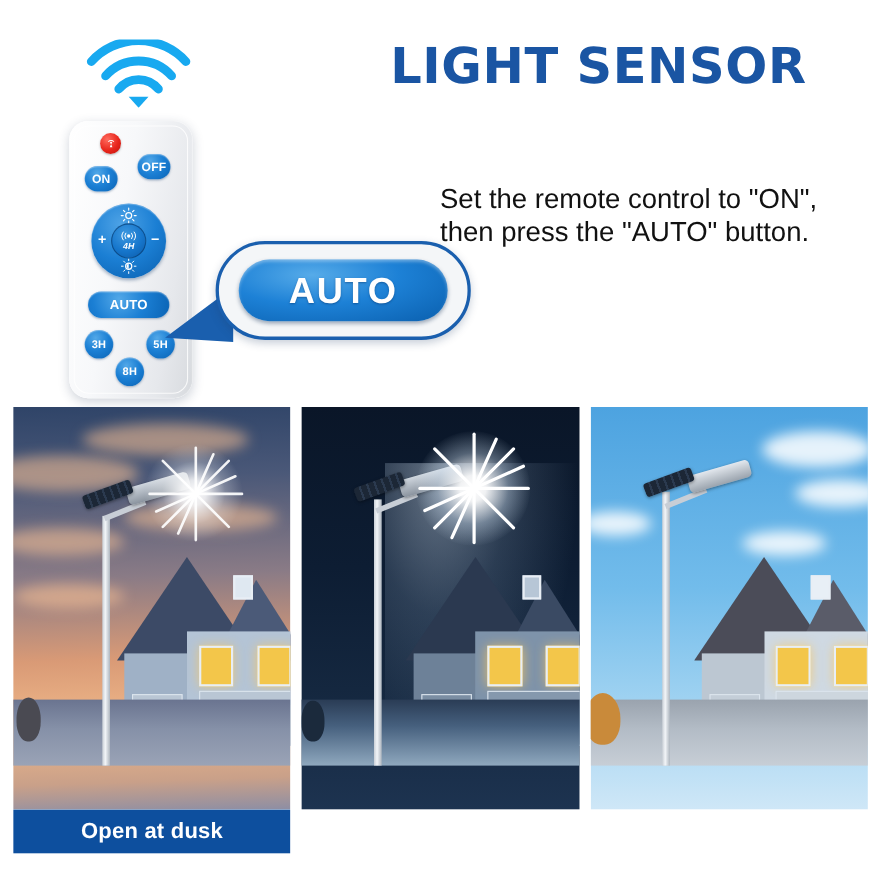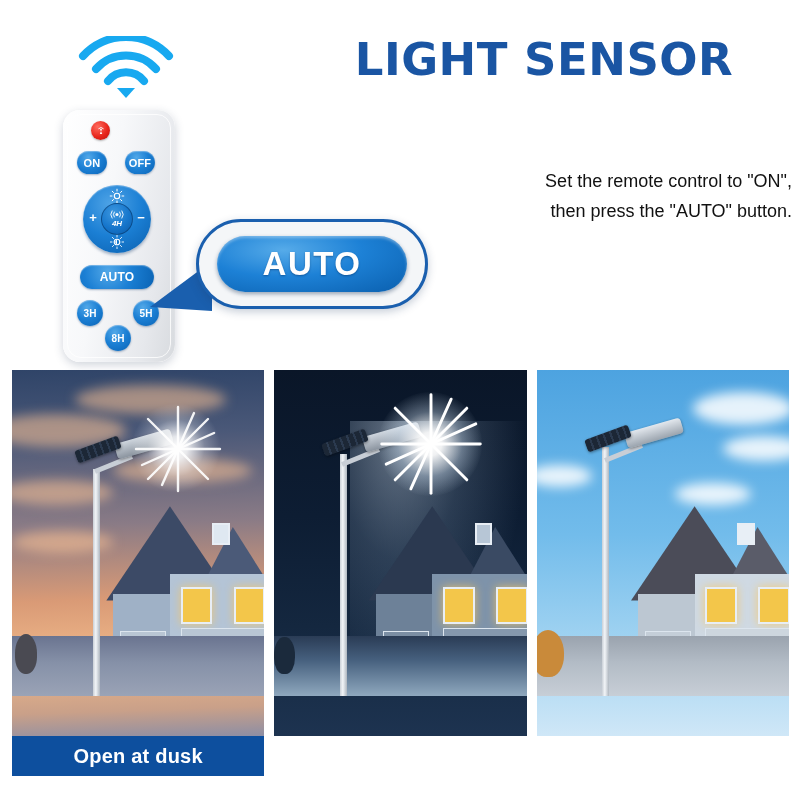--- a/index.html
+++ b/index.html
@@ -23,22 +23,22 @@
     font-family: "DejaVu Sans", sans-serif;
   }
   .headline .l2 {
     display:block;
     font-size: 37px; line-height: 42px; font-weight: 700;
     letter-spacing: 0.3px; color: #1a55a3;
     font-family: "DejaVu Sans", sans-serif;
   }
   .subtext {
     position:absolute; left: 400px; top: 166px; width: 392px;
-    text-align: right; color:#111;
-    font-size: 18px; line-height: 30px; font-weight: 400;
+    text-align: left; color:#111;
+    font-size: 25px; line-height: 30px; font-weight: 400;
   }
   .subtext span { display:block; }
 
   
   .wifi { position:absolute; left:77px; top:36px; width:98px; height:62px; }
 
   
   .remote {
     position:absolute; left:63px; top:110px; width:112px; height:252px;
     border-radius: 17px;
@@ -57,21 +57,21 @@
     box-shadow: 0 1px 2px rgba(0,0,0,0.3);
     display:flex; align-items:center; justify-content:center;
   }
   .b-blue {
     background: radial-gradient(circle at 38% 28%, #52a8e8 0%, #1b7fd4 48%, #0a63b4 100%);
     box-shadow: 0 1px 2px rgba(10,50,100,0.35), inset 0 1px 1px rgba(255,255,255,0.35);
     color:#fff; display:flex; align-items:center; justify-content:center;
     font-weight:700; letter-spacing:0.2px;
   }
   .btn-on  { position:absolute; left:14px; top:41px;  width:30px; height:23px; border-radius:12px; font-size:11px; }
-  .btn-off { position:absolute; left:62px; top:41px;  width:30px; height:23px; border-radius:12px; font-size:11px; }
+  .btn-off { position:absolute; left:62px; top:30px;  width:30px; height:23px; border-radius:12px; font-size:11px; }
 
   .pad {
     position:absolute; left:20px; top:75px; width:68px; height:68px; border-radius:50%;
     background: radial-gradient(circle at 40% 28%, #4ea3e6 0%, #1b7fd4 50%, #0a5fae 100%);
     box-shadow: 0 2px 3px rgba(10,50,100,0.35), inset 0 1px 1px rgba(255,255,255,0.3);
   }
   .pad .hole {
     position:absolute; left:18px; top:18px; width:32px; height:32px; border-radius:50%;
     background: radial-gradient(circle at 40% 30%, #3d98e0 0%, #1676cc 55%, #0b5ba8 100%);
     border:1px solid rgba(6,50,95,0.55);

